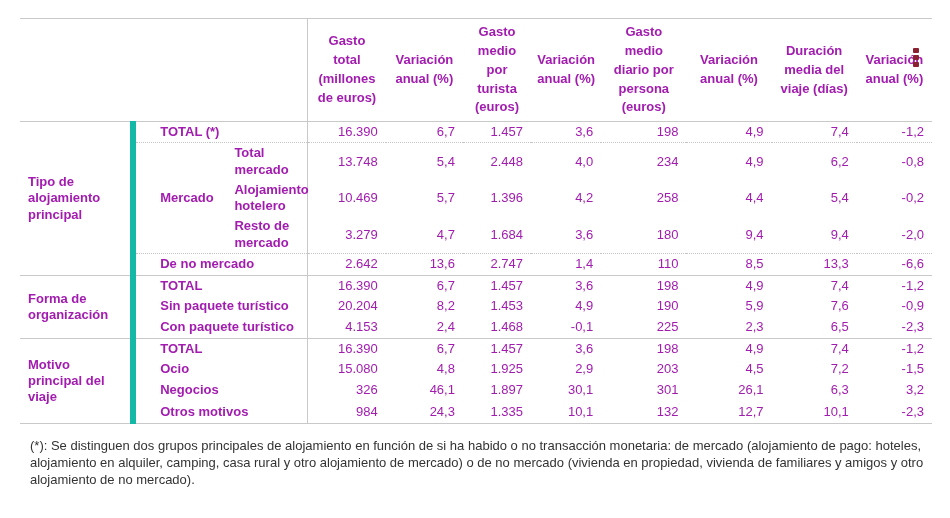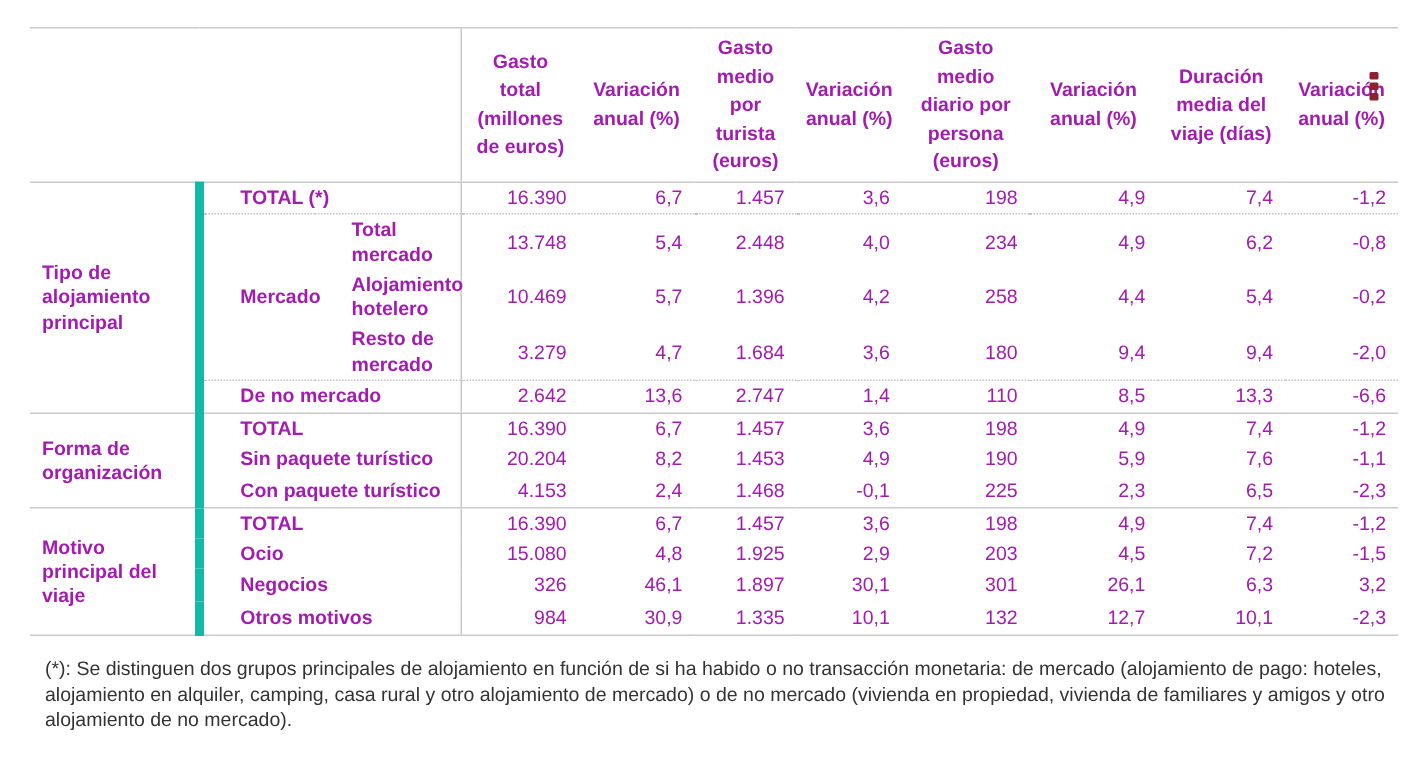--- a/index.html
+++ b/index.html
@@ -166,21 +166,21 @@
       </tr>
       <tr class="r-single">
         <td class="cell-stub" colspan="2">Sin paquete turístico</td>
         <td class="num first-data">20.204</td>
         <td class="num">8,2</td>
         <td class="num">1.453</td>
         <td class="num">4,9</td>
         <td class="num">190</td>
         <td class="num">5,9</td>
         <td class="num">7,6</td>
-        <td class="num">-1,1</td>
+        <td class="num">-0,9</td>
       </tr>
       <tr class="r-mid section-end">
         <td class="cell-stub" colspan="2">Con paquete turístico</td>
         <td class="num first-data">4.153</td>
         <td class="num">2,4</td>
         <td class="num">1.468</td>
         <td class="num">-0,1</td>
         <td class="num">225</td>
         <td class="num">2,3</td>
         <td class="num">6,5</td>
@@ -217,21 +217,21 @@
         <td class="num">1.897</td>
         <td class="num">30,1</td>
         <td class="num">301</td>
         <td class="num">26,1</td>
         <td class="num">6,3</td>
         <td class="num">3,2</td>
       </tr>
       <tr class="r-mid section-end">
         <td class="cell-stub" colspan="2">Otros motivos</td>
         <td class="num first-data">984</td>
-        <td class="num">30,9</td>
+        <td class="num">24,3</td>
         <td class="num">1.335</td>
         <td class="num">10,1</td>
         <td class="num">132</td>
         <td class="num">12,7</td>
         <td class="num">10,1</td>
         <td class="num">-2,3</td>
       </tr>
     </tbody>
   </table>
 

